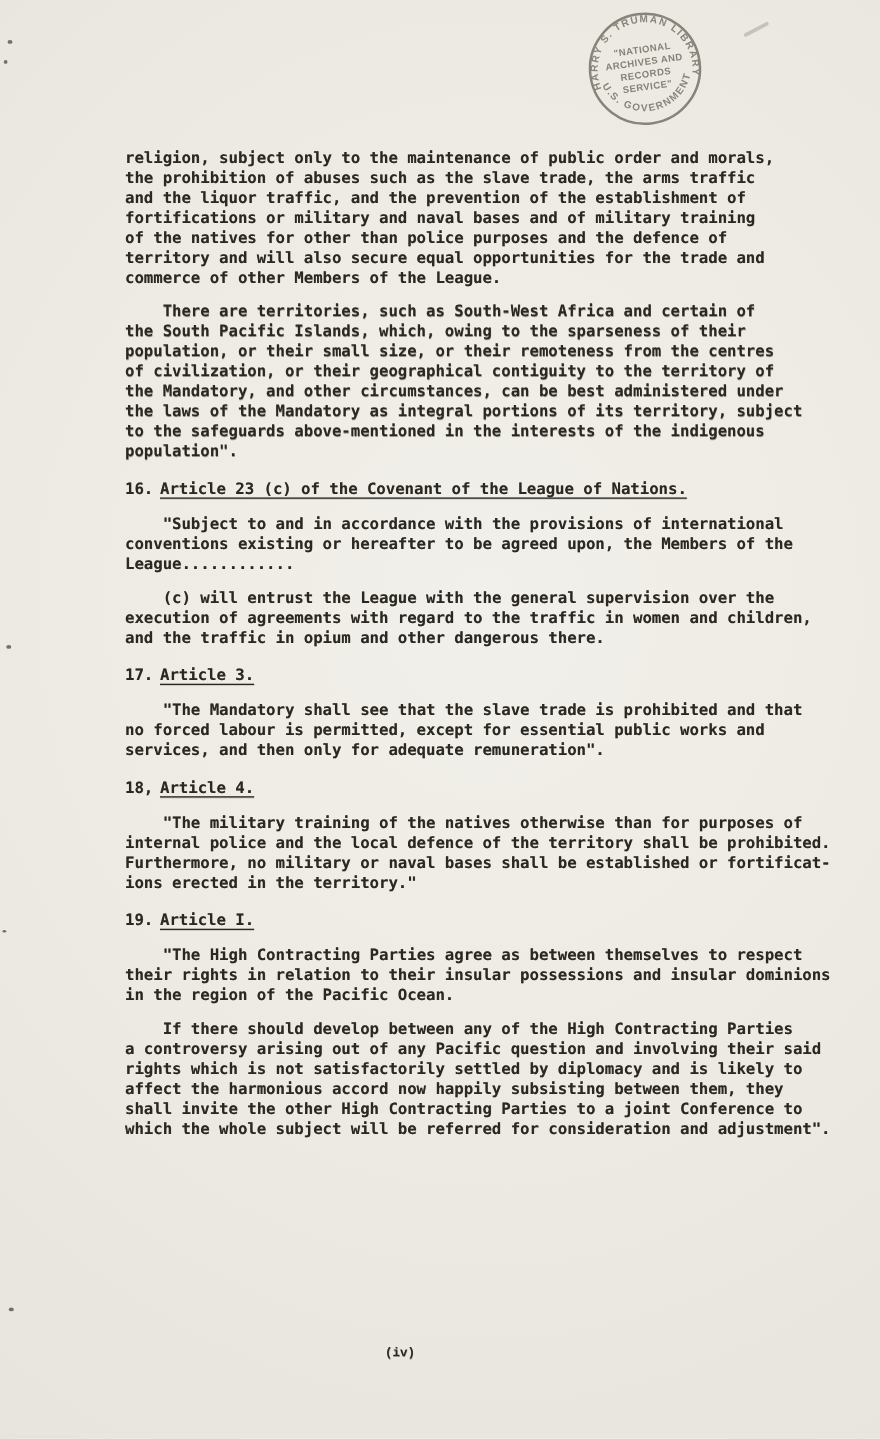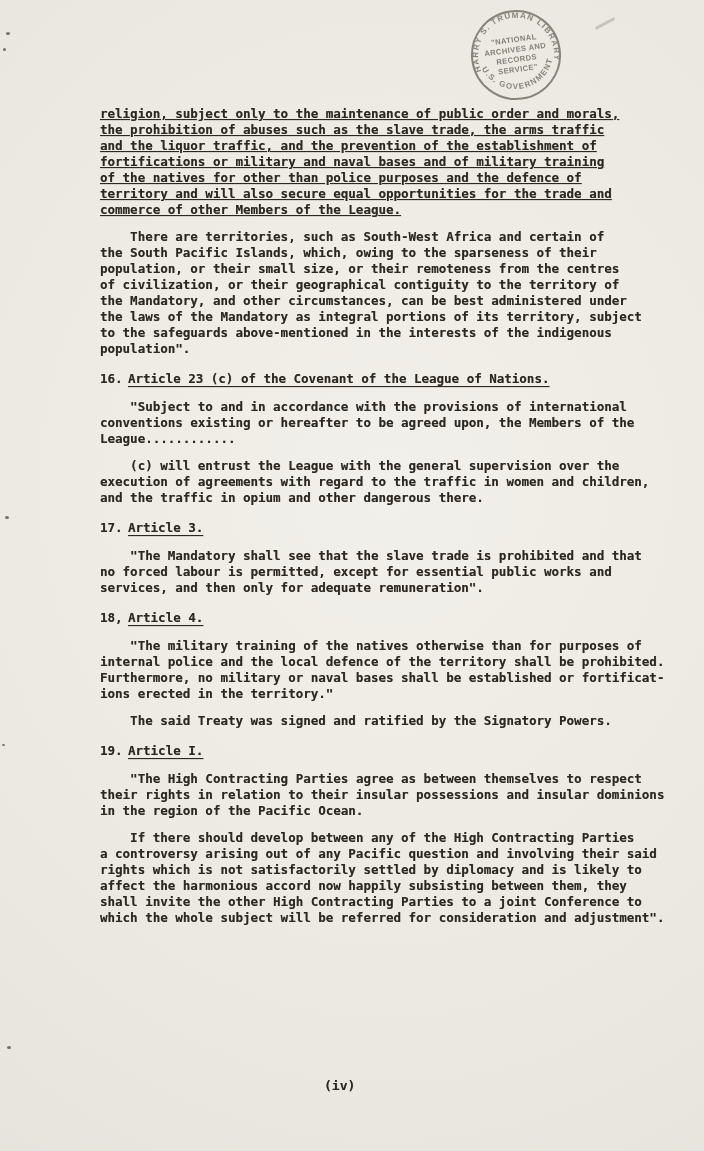--- a/index.html
+++ b/index.html
@@ -19,35 +19,36 @@
   .content {
     position: absolute;
     left: 100px;
     top: 102px;
     width: 585px;
     font-size: 12.5px;
     line-height: 16px;
     text-shadow: 0.2px 0.3px 0.5px rgba(43,40,34,0.45);
   }
   .para { white-space: pre-wrap; margin: 11px 0 0 0; }
-  .content > :first-child { margin-top: 4px; text-decoration: underline; }
+  .content > :first-child { margin-top: 16px; }
   .heading { display: flex; margin: 14px 0 12px 0; }
   .heading .num { width: 28px; flex: none; }
   .u {
     text-decoration: underline;
     text-underline-offset: 3px;
     text-decoration-thickness: 1.3px;
     white-space: pre-wrap;
   }
   .footer {
     position: absolute;
-    left: 324px;
+    left: 308px;
     top: 1078px;
-    font-size: 13px;
+    font-size: 10px;
     text-shadow: 0.2px 0.3px 0.5px rgba(43,40,34,0.45);
+    font-family: Liberation Mono, monospace;
   }
   .stamp {
     position: absolute;
     left: 452px;
     top: 2px;
     opacity: 0.8;
     transform: rotate(-8deg);
   }
   .stamp text { font-family: "Liberation Sans", sans-serif; font-weight: bold; }
   .speck {
@@ -144,21 +145,20 @@
       <span class="num">18,</span>
       <span class="u">Article 4.</span>
     </div>
 
     <div class="para">    "The military training of the natives otherwise than for purposes of
 internal police and the local defence of the territory shall be prohibited.
 Furthermore, no military or naval bases shall be established or fortificat-
 ions erected in the territory."</div>
 
 
-    <div class="para">    The said Treaty was signed and ratified by the Signatory Powers.</div>
 
     <div class="heading">
       <span class="num">19.</span>
       <span class="u">Article I.</span>
     </div>
 
     <div class="para">    "The High Contracting Parties agree as between themselves to respect
 their rights in relation to their insular possessions and insular dominions
 in the region of the Pacific Ocean.</div>
 

